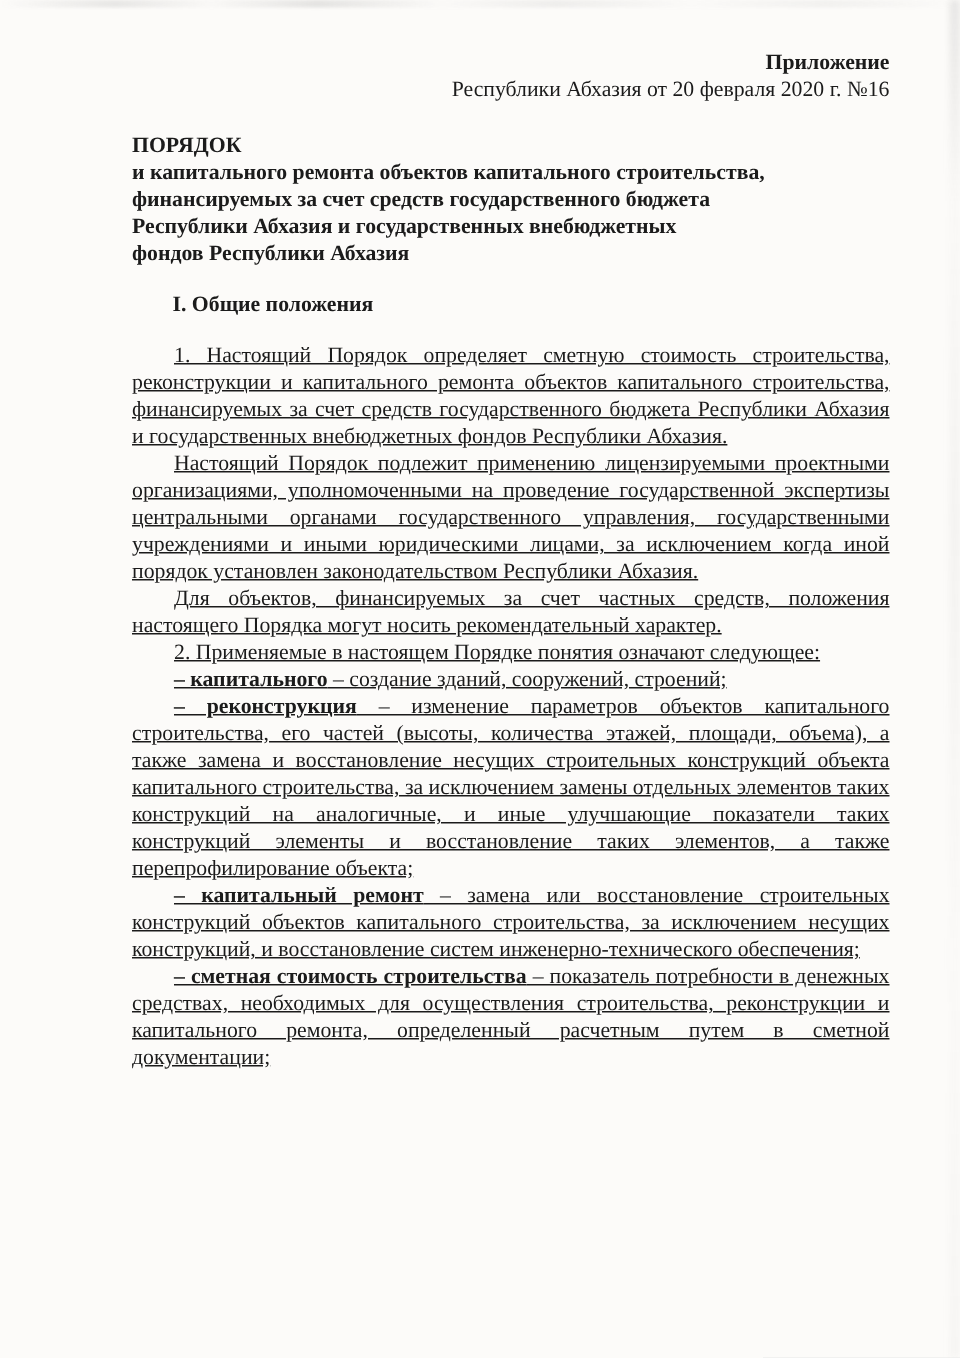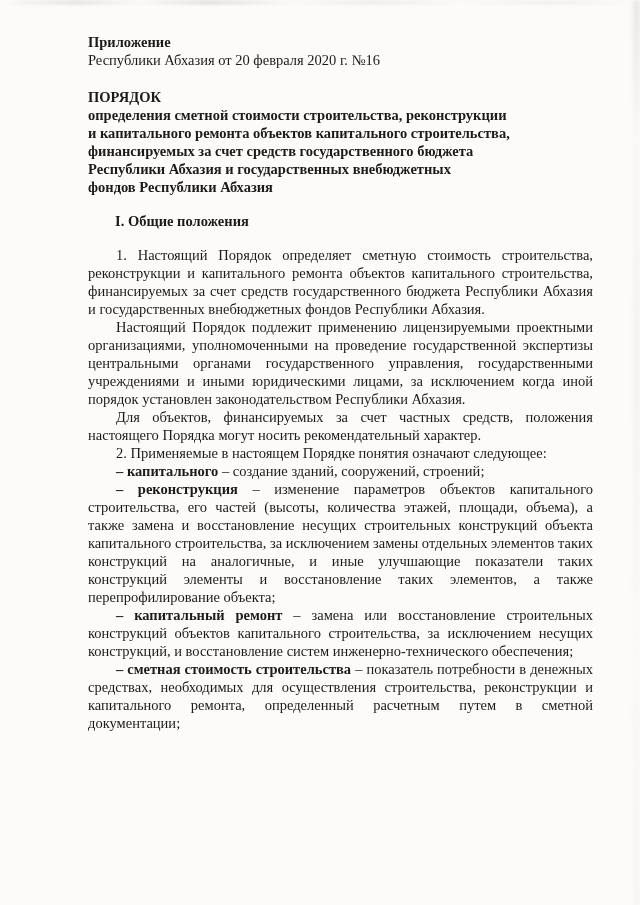--- a/index.html
+++ b/index.html
@@ -40,33 +40,33 @@
     filter: blur(2px);
   }
   .content {
     position: absolute;
     left: 88px;
     top: 33px;
     width: 505px;
     font-size: 14.5px;
     line-height: 18px;
   }
-  .doc-header { }
+  .doc-header { text-align: right; }
   .doc-header div { white-space: nowrap; }
   .doc-header .hl-bold { font-weight: bold; }
   .title-block {
     margin-top: 19px;
     font-weight: bold;
   }
   .section-heading {
     margin: 16px 0 0 0;
     font-weight: bold;
     padding-left: 27px;
   }
-  .body-text { margin-top: 16px; }
+  .body-text { margin-top: 16px; text-decoration: underline; }
   .para {
     margin: 0;
     text-align: justify;
     text-indent: 28px;
   }
 </style>
 </head>
 <body>
 
 <div class="page">
@@ -75,21 +75,20 @@
 
   <div class="content">
 
     <div class="doc-header">
       <div class="hl-bold">Приложение</div>
       <div>Республики Абхазия от 20 февраля 2020 г. №16</div>
     </div>
 
     <div class="title-block">
       <div>ПОРЯДОК</div>
-      <div>определения сметной стоимости строительства, реконструкции</div>
       <div>и капитального ремонта объектов капитального строительства,</div>
       <div>финансируемых за счет средств государственного бюджета</div>
       <div>Республики Абхазия и государственных внебюджетных</div>
       <div>фондов Республики Абхазия</div>
     </div>
 
     <p class="section-heading">I. Общие положения</p>
 
     <div class="body-text">
         <p class="para">1. Настоящий Порядок определяет сметную стоимость строительства, реконструкции и капитального ремонта объектов капитального строительства, финансируемых за счет средств государственного бюджета Республики Абхазия и государственных внебюджетных фондов Республики Абхазия.</p>

